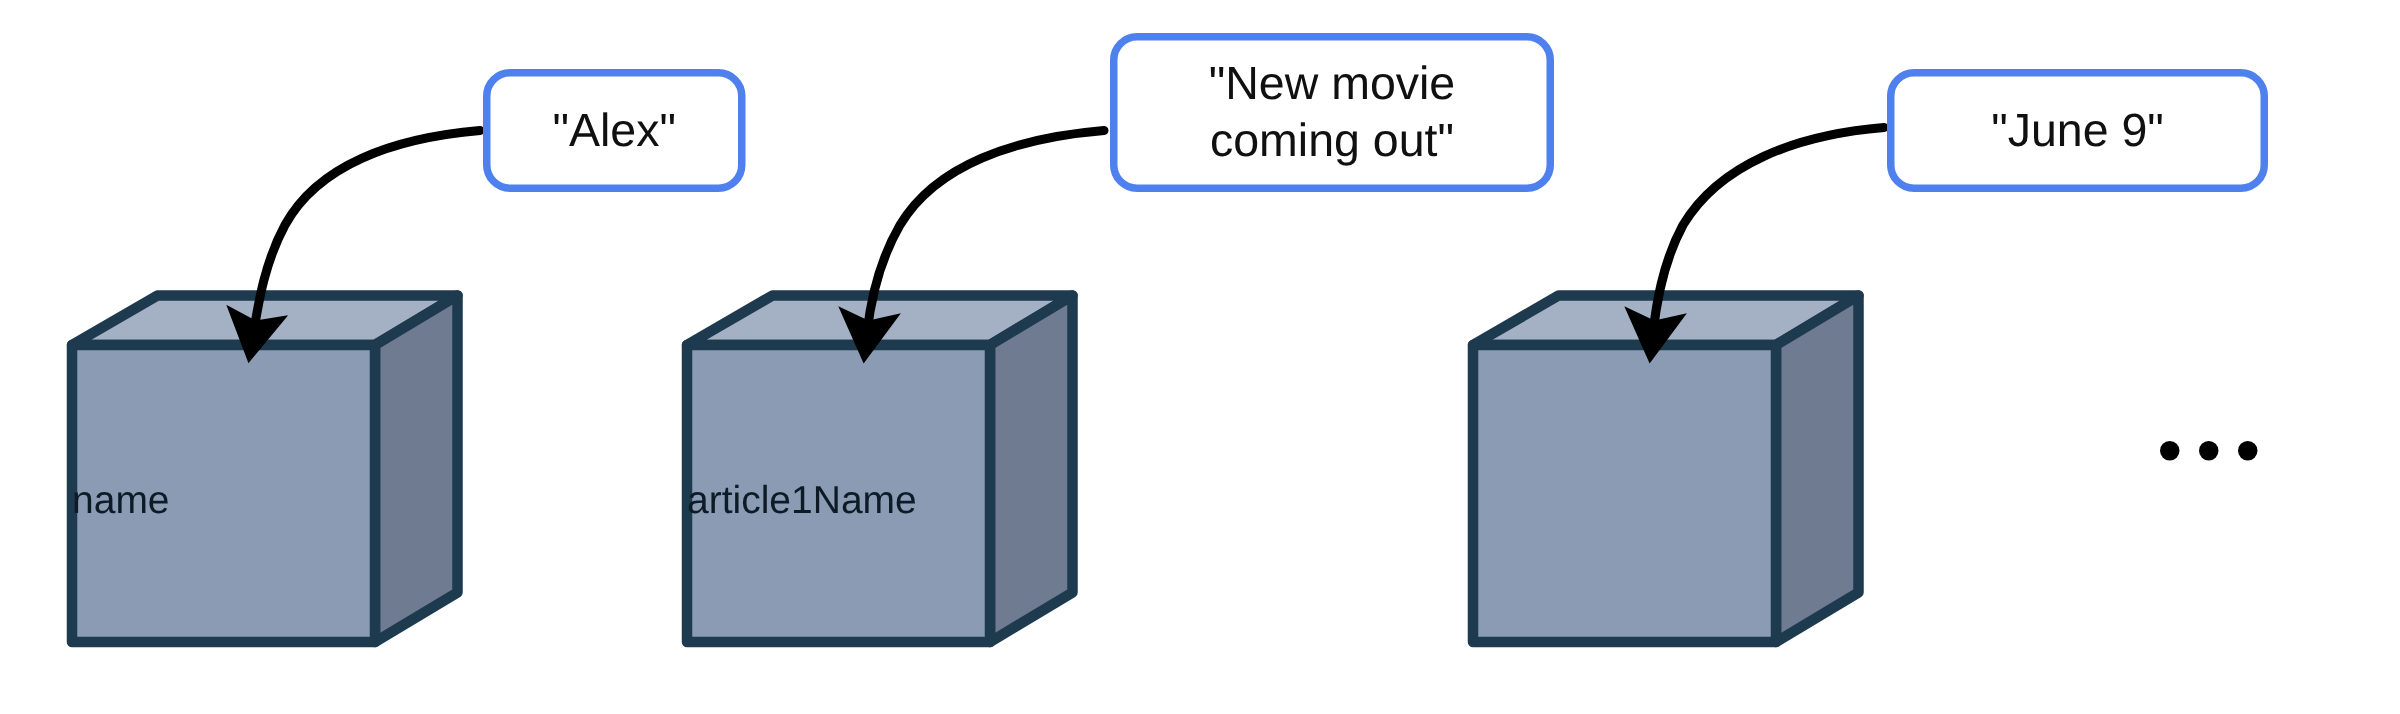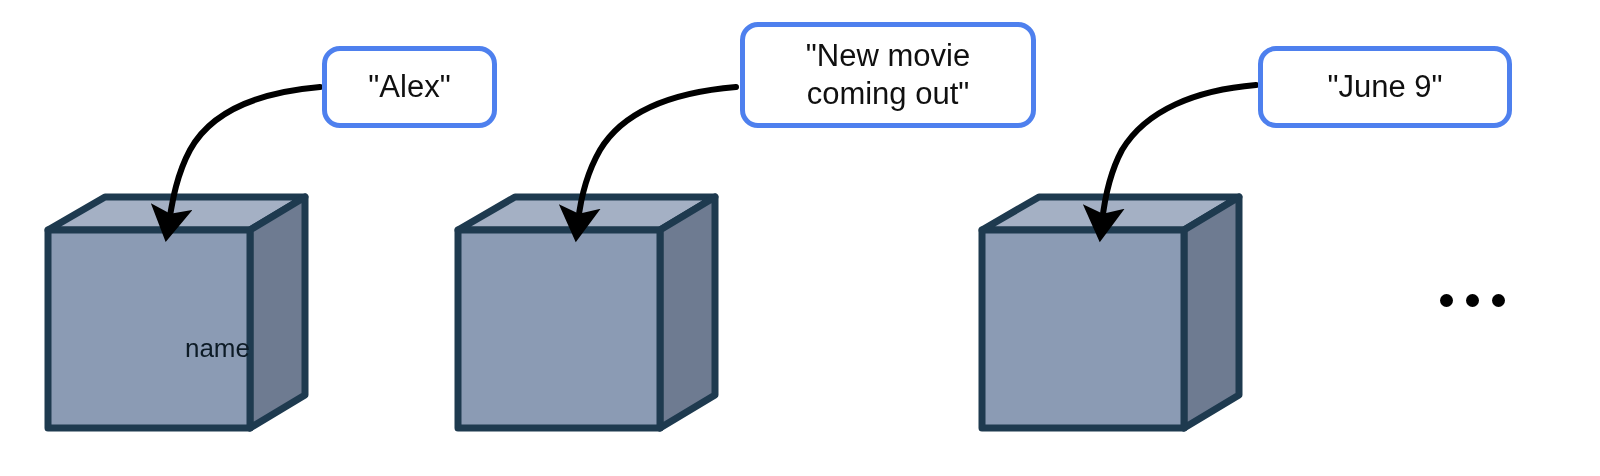--- a/index.html
+++ b/index.html
@@ -24,23 +24,22 @@
     width: 1600px;
     height: 476px;
     pointer-events: none;
   }
   .cube-label {
     position: absolute;
     color: #0d1b26;
     font-size: 26px;
     font-family: "Liberation Sans", sans-serif;
     white-space: nowrap;
-    text-align: right;
+    text-align: left;
     pointer-events: none;
-    margin-top: 15px;
   }
   .callout {
     position: absolute;
     box-sizing: border-box;
     background: #ffffff;
     border: 5px solid #4e80ee;
     border-radius: 18px;
     display: flex;
     align-items: center;
     justify-content: center;
@@ -101,20 +100,21 @@
 
     <path d="M 320 87 C 262 92 212 110 190 150 C 176 176 172 204 169 222" fill="none" stroke="#000000" stroke-width="6" stroke-linecap="round" marker-end="url(#arrowhead)"></path>
 
     <path d="M 736 87 C 676 92 624 110 600 150 C 585 176 580 204 578 222" fill="none" stroke="#000000" stroke-width="6" stroke-linecap="round" marker-end="url(#arrowhead)"></path>
 
     <path d="M 1256 85 C 1196 90 1146 110 1122 150 C 1108 176 1104 204 1102 222" fill="none" stroke="#000000" stroke-width="6" stroke-linecap="round" marker-end="url(#arrowhead)"></path>
   </svg>
 
   <div class="cube-label" style="left:48px; top:318px; width:202px;">name</div>
 
+  <div class="cube-label" style="left:458px; top:318px; width:202px;">article1Name</div>
 
 
   <div class="callout" style="left:322px; top:46px; width:175px; height:82px;">
     <span class="callout-text">"Alex"</span>
   </div>
 
   <div class="callout" style="left:740px; top:22px; width:296px; height:106px;">
     <span class="callout-text">"New movie
 coming out"</span>
   </div>

